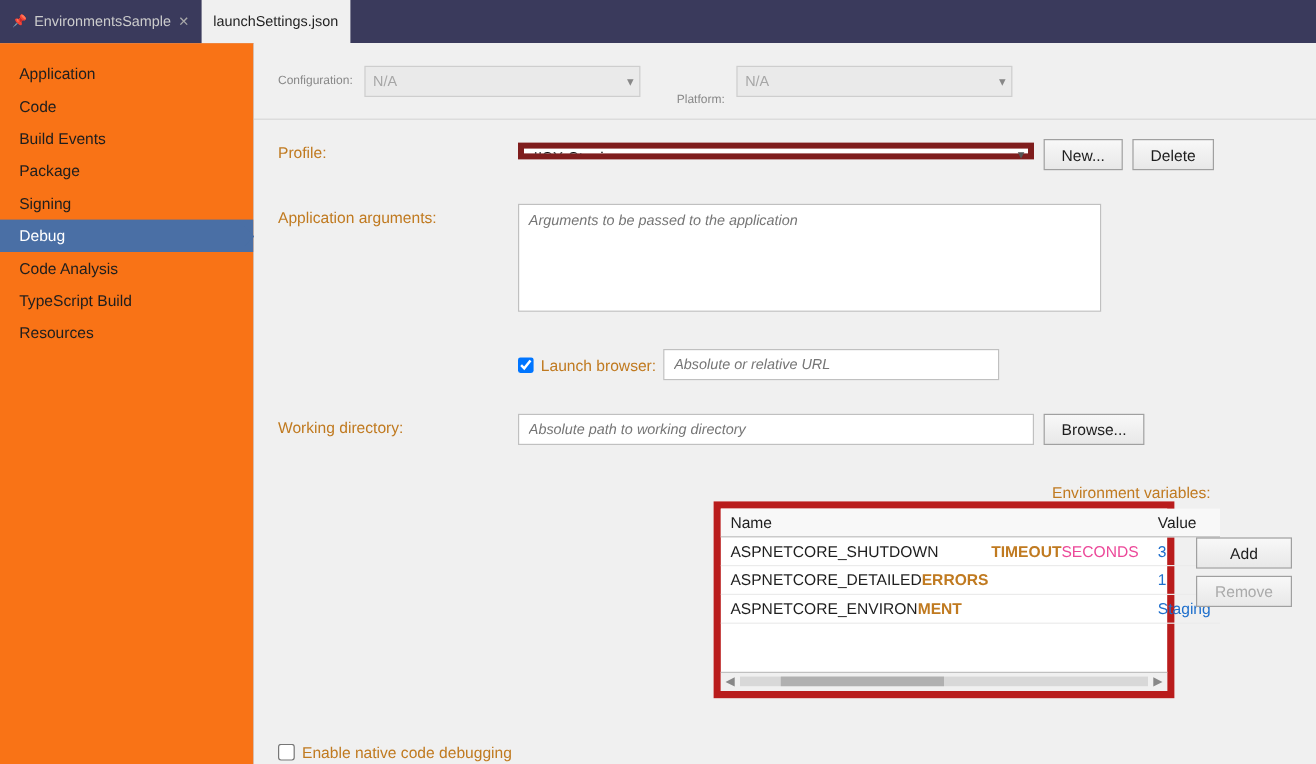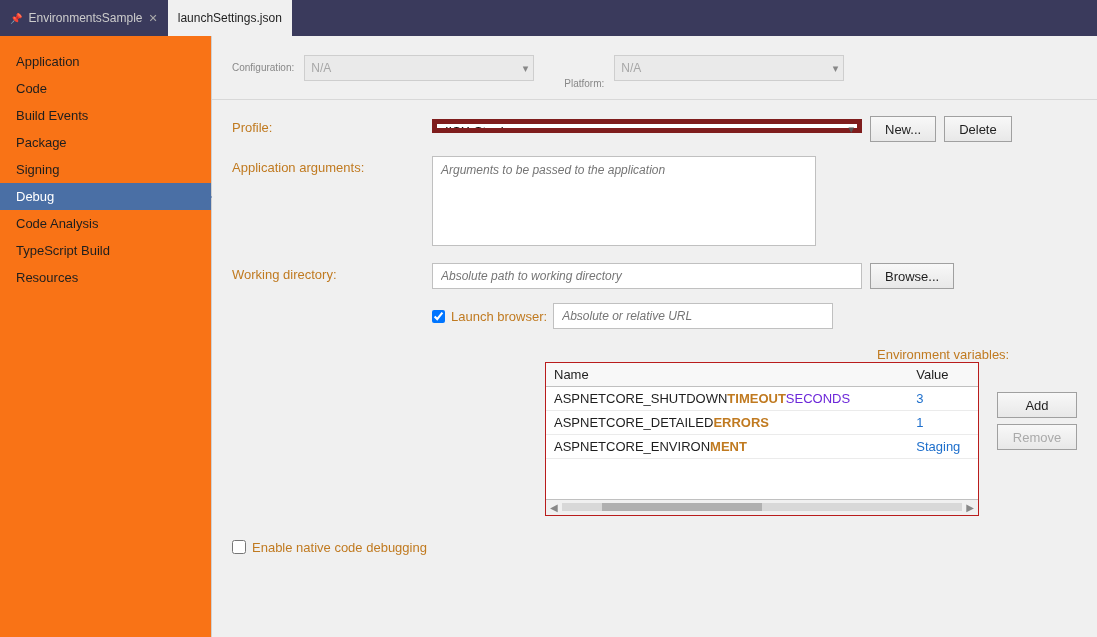--- a/index.html
+++ b/index.html
@@ -123,21 +123,21 @@
       font-size: 11px;
     }
 
     
     .form-area {
       padding: 16px 20px;
     }
     .form-row {
       display: flex;
       align-items: flex-start;
-      margin-bottom: 14px;
+      margin-bottom: 28px;
     }
     .form-label {
       width: 200px;
       min-width: 200px;
       color: #c07a20;
       padding-top: 4px;
       font-size: 13px;
     }
     .form-control {
       flex: 1;
@@ -187,21 +187,21 @@
     }
     .btn-add {
       width: 80px;
     }
     .btn-remove {
       width: 80px;
     }
 
     
     .form-textarea {
-      width: 384px;
+      width: 486px;
       height: 90px;
       border: 1px solid #c0c0c0;
       background: white;
       padding: 6px 8px;
       font-size: 12px;
       font-style: italic;
       color: #aaa;
       resize: none;
       font-family: 'Segoe UI', sans-serif;
     }
@@ -225,22 +225,22 @@
 
     
     .profile-row-controls {
       display: flex;
       align-items: center;
       gap: 0;
     }
 
     
     .env-table-wrapper {
-      width: 434px;
-      border: 1px solid #b91c1c;
+      width: 384px;
+      border: 6px solid #b91c1c;
       background: white;
     }
     .env-table {
       width: 100%;
       border-collapse: collapse;
       font-size: 13px;
     }
     .env-table th {
       background: #f8f8f8;
       border-bottom: 1px solid #c0c0c0;
@@ -396,55 +396,55 @@
       </div>
 
 
       <div class="form-row">
         <div class="form-label">Application arguments:</div>
         <div class="form-control">
           <textarea class="form-textarea" placeholder="Arguments to be passed to the application" style=""></textarea>
         </div>
       </div>
 
-      <div class="form-row">
-        <div class="form-label">Working directory:</div>
-        <div class="form-control working-dir-row">
-          <input type="text" class="form-input" placeholder="Absolute path to working directory" style="">
-          <button class="btn" style="margin-left:8px; font-style:normal;">Browse...</button>
-        </div>
-      </div>
-
       <div class="form-row" style="align-items:center;">
         <div class="form-label"></div>
         <div class="form-control">
           <div style="display:flex; align-items:center; gap:6px; margin-bottom:0;">
             <input type="checkbox" id="launch-browser-cb" checked="" style="">
             <label for="launch-browser-cb" class="checkbox-label" style="color:#c07a20;">Launch browser:</label>
             <input type="text" class="form-input" placeholder="Absolute or relative URL" style="width: 280px;">
           </div>
+        </div>
+      </div>
+
+      <div class="form-row">
+        <div class="form-label">Working directory:</div>
+        <div class="form-control working-dir-row">
+          <input type="text" class="form-input" placeholder="Absolute path to working directory" style="">
+          <button class="btn" style="margin-left:8px; font-style:normal;">Browse...</button>
         </div>
       </div>
 
       <div class="form-row" style="align-items:flex-end;flex-direction:column;">
         <div class="form-label">Environment variables:</div>
         <div class="form-control" style="display:flex; align-items:flex-start;">
           <div>
             <div class="env-table-wrapper">
               <table class="env-table">
                 <thead>
                   <tr>
                     <th>Name</th>
                     <th>Value</th>
                   </tr>
                 </thead>
                 <tbody>
                   <tr class="table-row">
                     <td>
-                      <span style="color:#1e1e1e;">ASPNETCORE_SHUTDOWN</span><span style="color:#c07a20; font-weight:bold;">TIMEOUT</span><span style="color:#6d28d9;">SECONDS</span>
+                      <span style="color:#1e1e1e;">ASPNETCORE_SHUTDOWN</span><span style="color:#c07a20; font-weight:bold;padding-left:44px;">TIMEOUT</span><span style="color:#ec4899;">SECONDS</span>
                     </td>
                     <td style="color:#1e6fcc;">3</td>
                   </tr>
                   <tr class="table-row">
                     <td>
                       <span style="color:#1e1e1e;">ASPNETCORE_DETAILED</span><span style="color:#c07a20; font-weight:bold;">ERRORS</span>
                     </td>
                     <td style="color:#1e6fcc;">1</td>
                   </tr>
                   <tr class="table-row">

